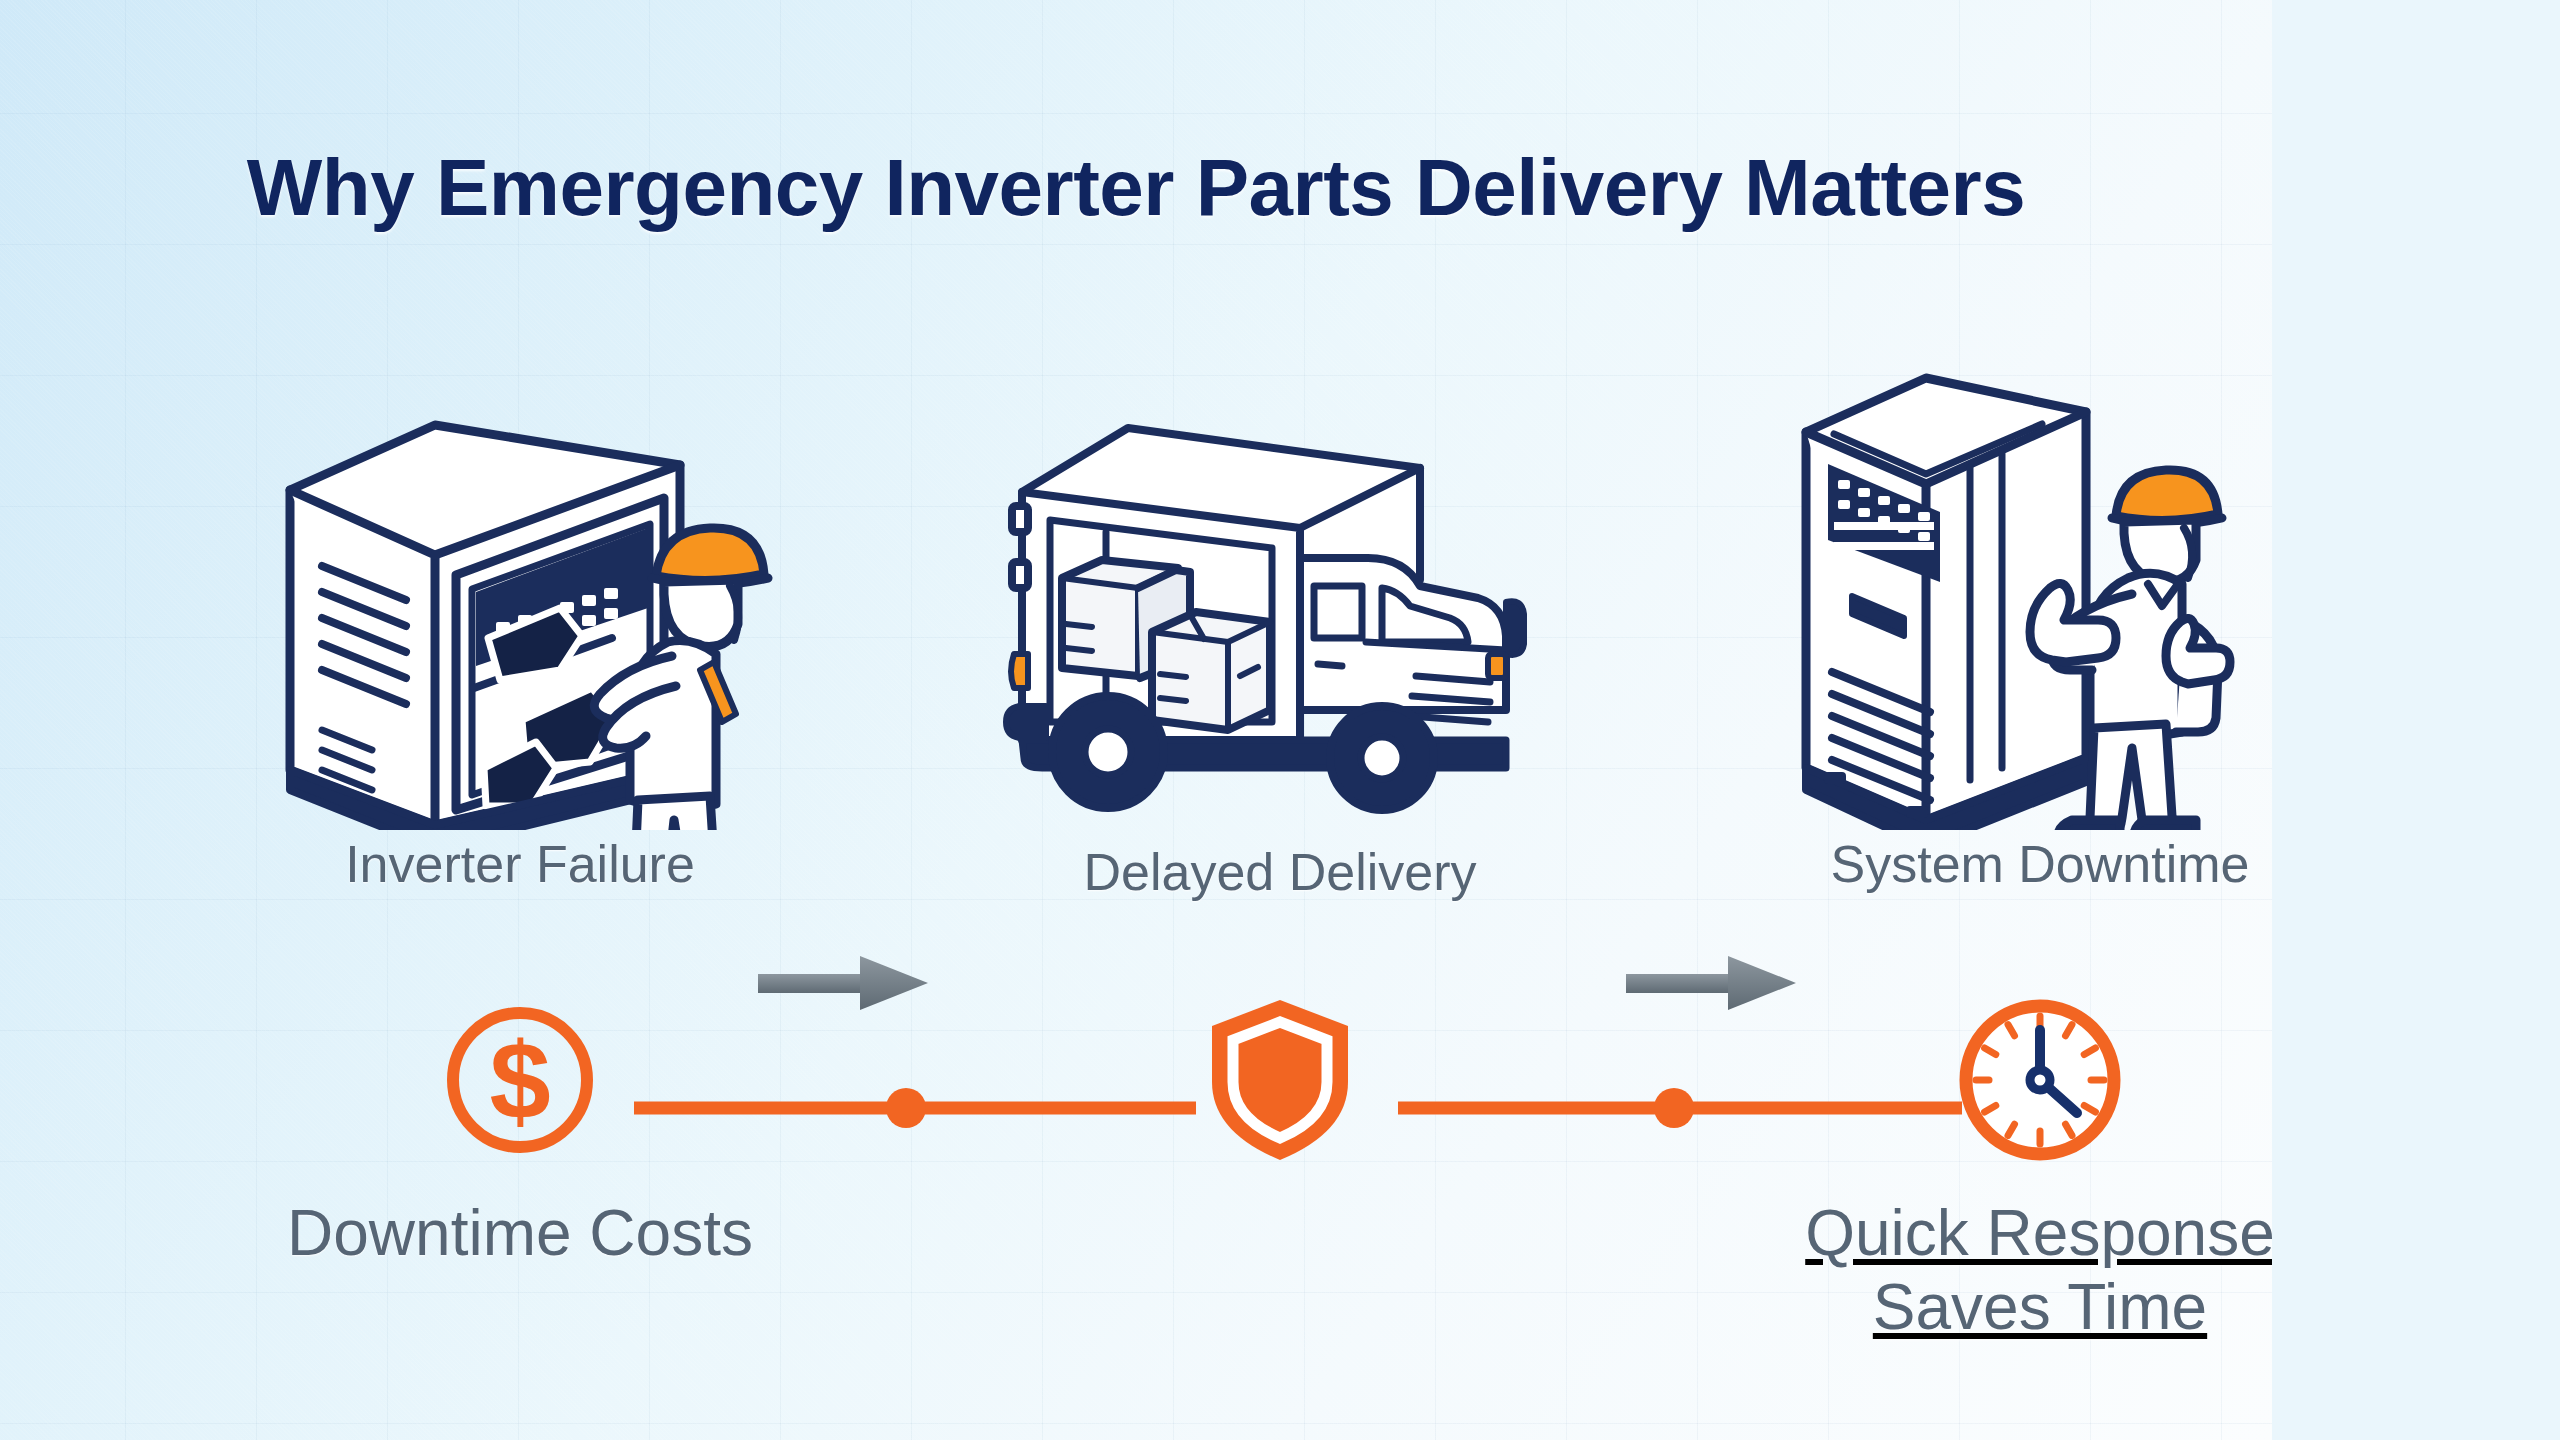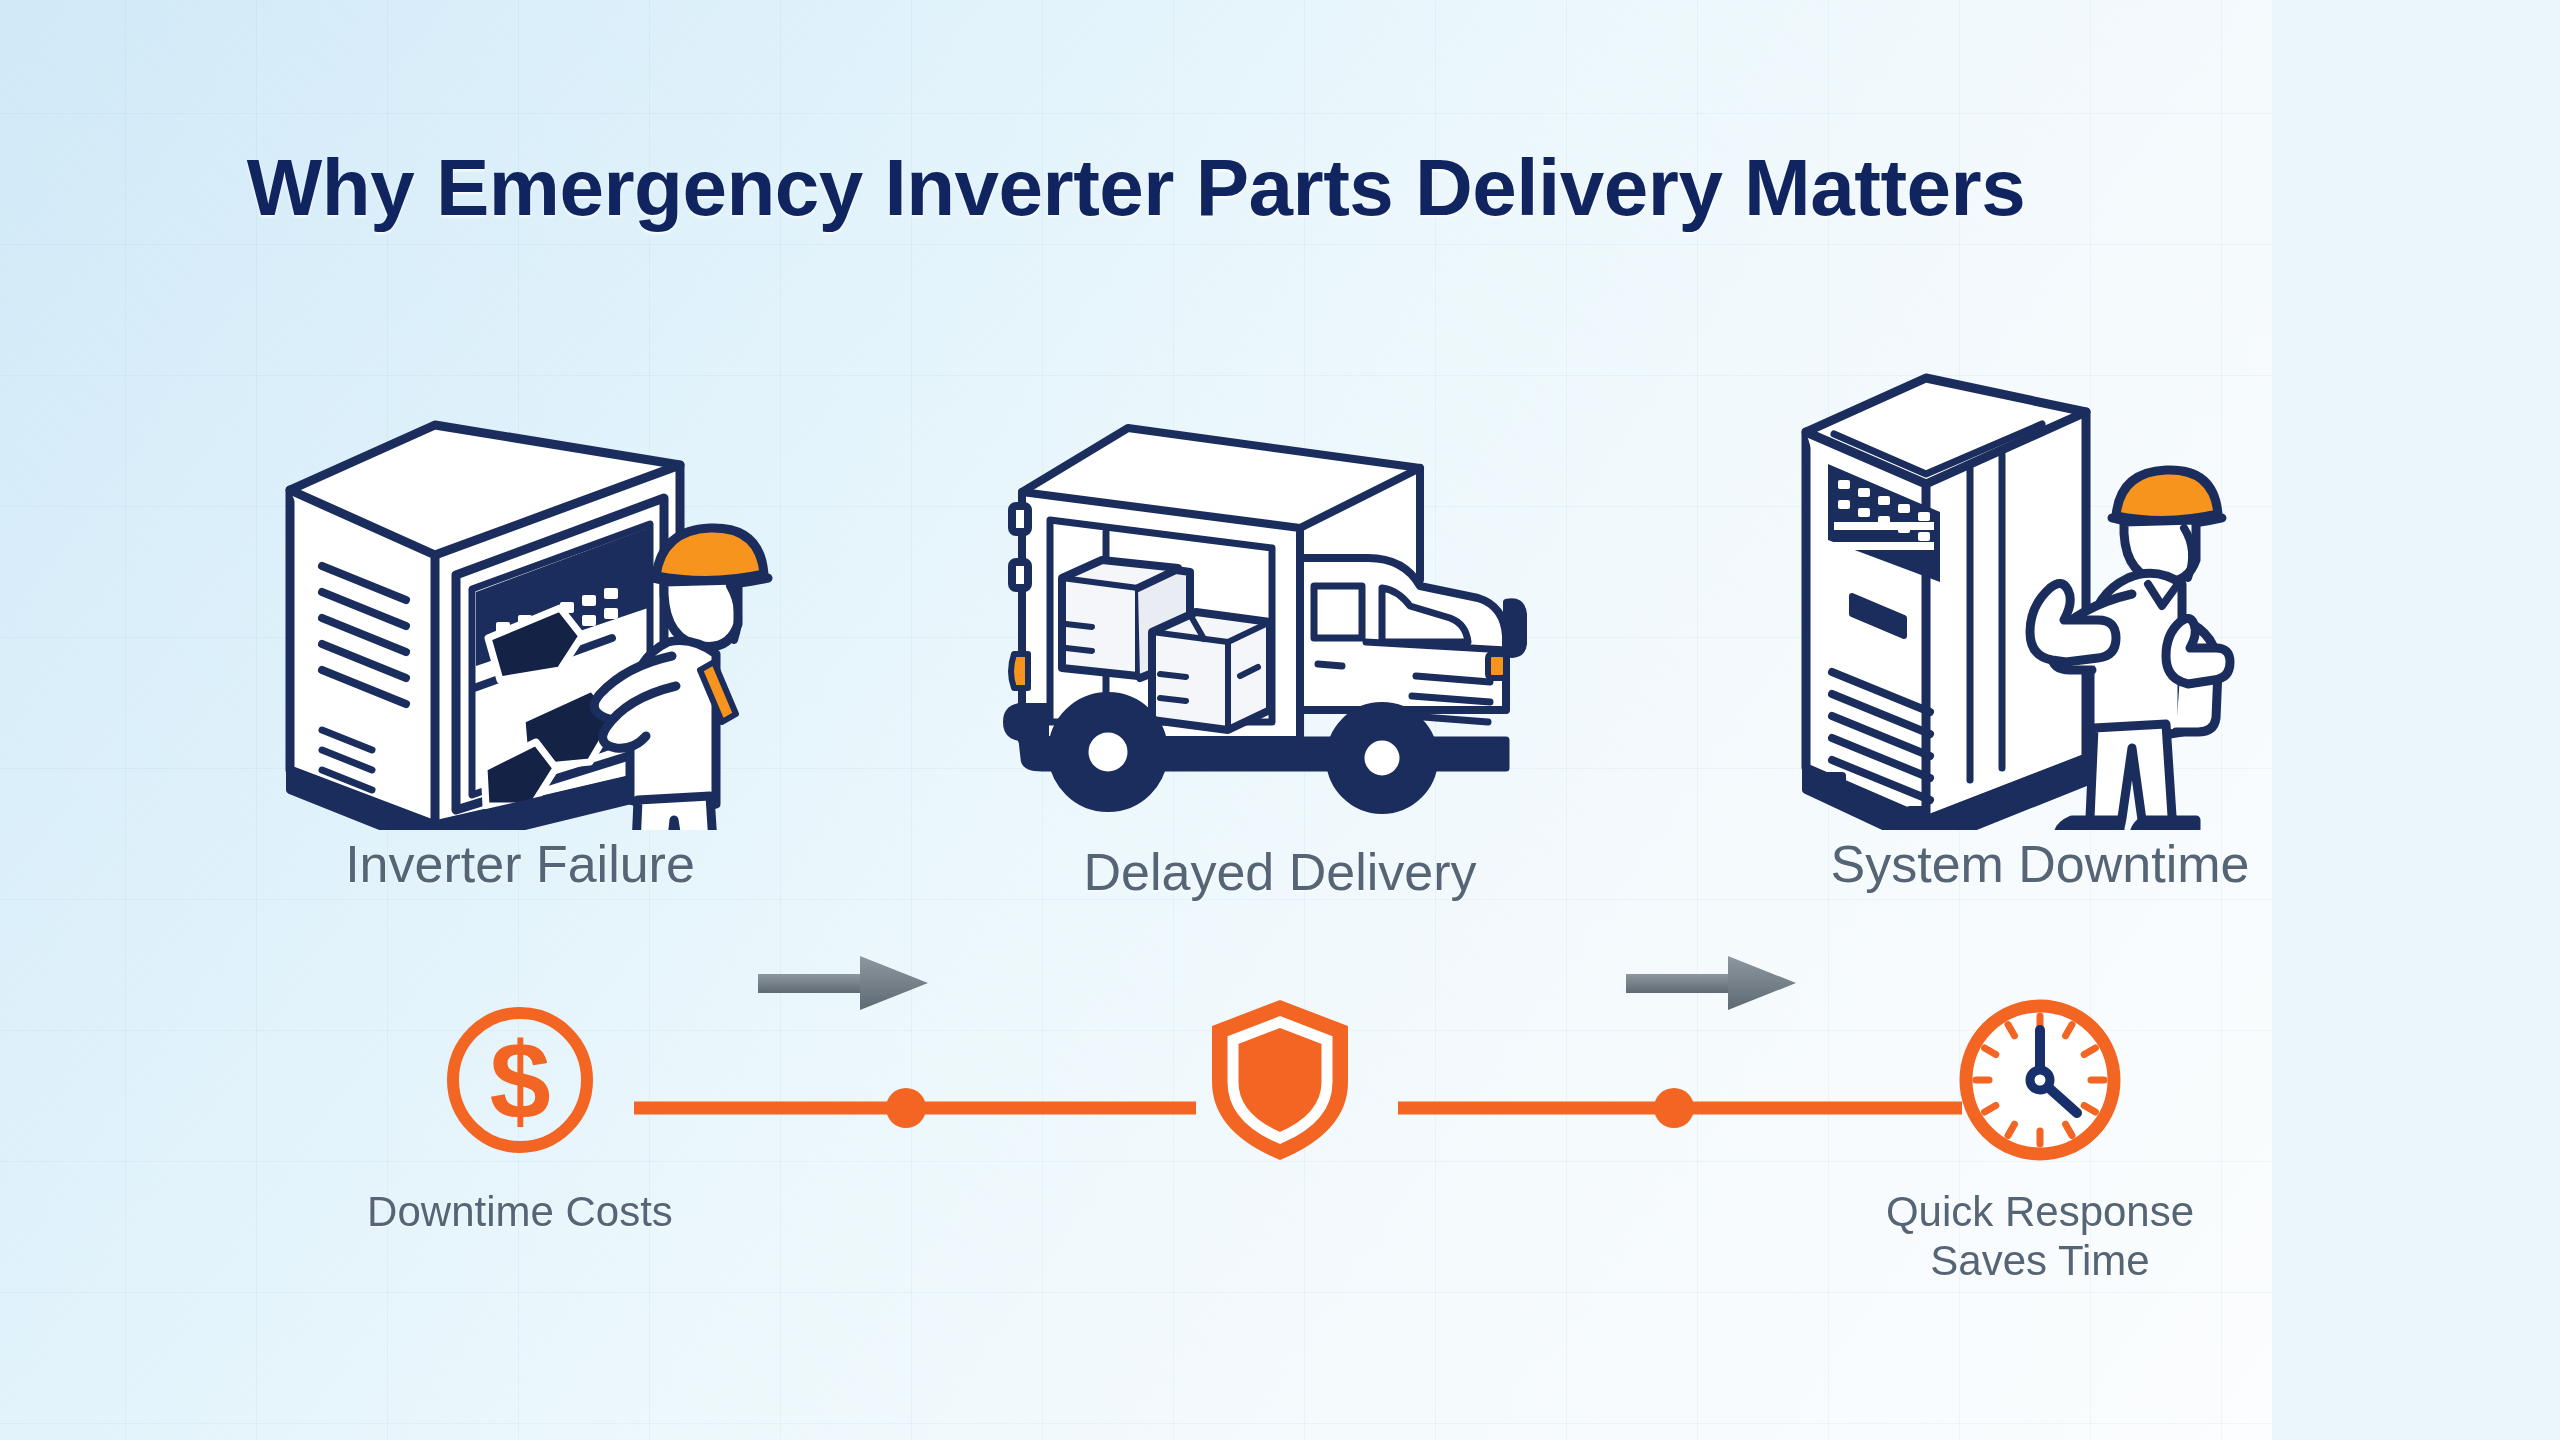--- a/index.html
+++ b/index.html
@@ -57,24 +57,24 @@
   }
   .arrow{position:absolute;top:588px;width:180px;height:70px;}
   #arrow-0{left:756px;}
   #arrow-1{left:1624px;}
 
   
   #benefit-row{position:absolute;left:0;top:1000px;width:2560px;height:420px;}
   .benefit{position:absolute;top:0;width:560px;display:flex;flex-direction:column;align-items:center;}
   #benefit-0{left:240px;}
   #benefit-1{left:1000px;}
-  #benefit-2{left:1760px;}
+  #benefit-2{left:1760px;text-decoration:underline;}
   .benefit-icon{height:160px;display:flex;align-items:center;justify-content:center;}
   .benefit-label{
-    margin-top:28px;font-size:42px;line-height:1.16;color:#566575;font-weight:400;text-align:center;
+    margin-top:36px;font-size:64px;line-height:1.16;color:#566575;font-weight:400;text-align:center;
     text-shadow:0 1px 2px rgba(255,255,255,.9);white-space:pre-line;
   }
   
   #track{position:absolute;left:0;top:1088px;width:2560px;height:40px;}
 </style>
 </head>
 <body>
 
 <div id="poster">
 

